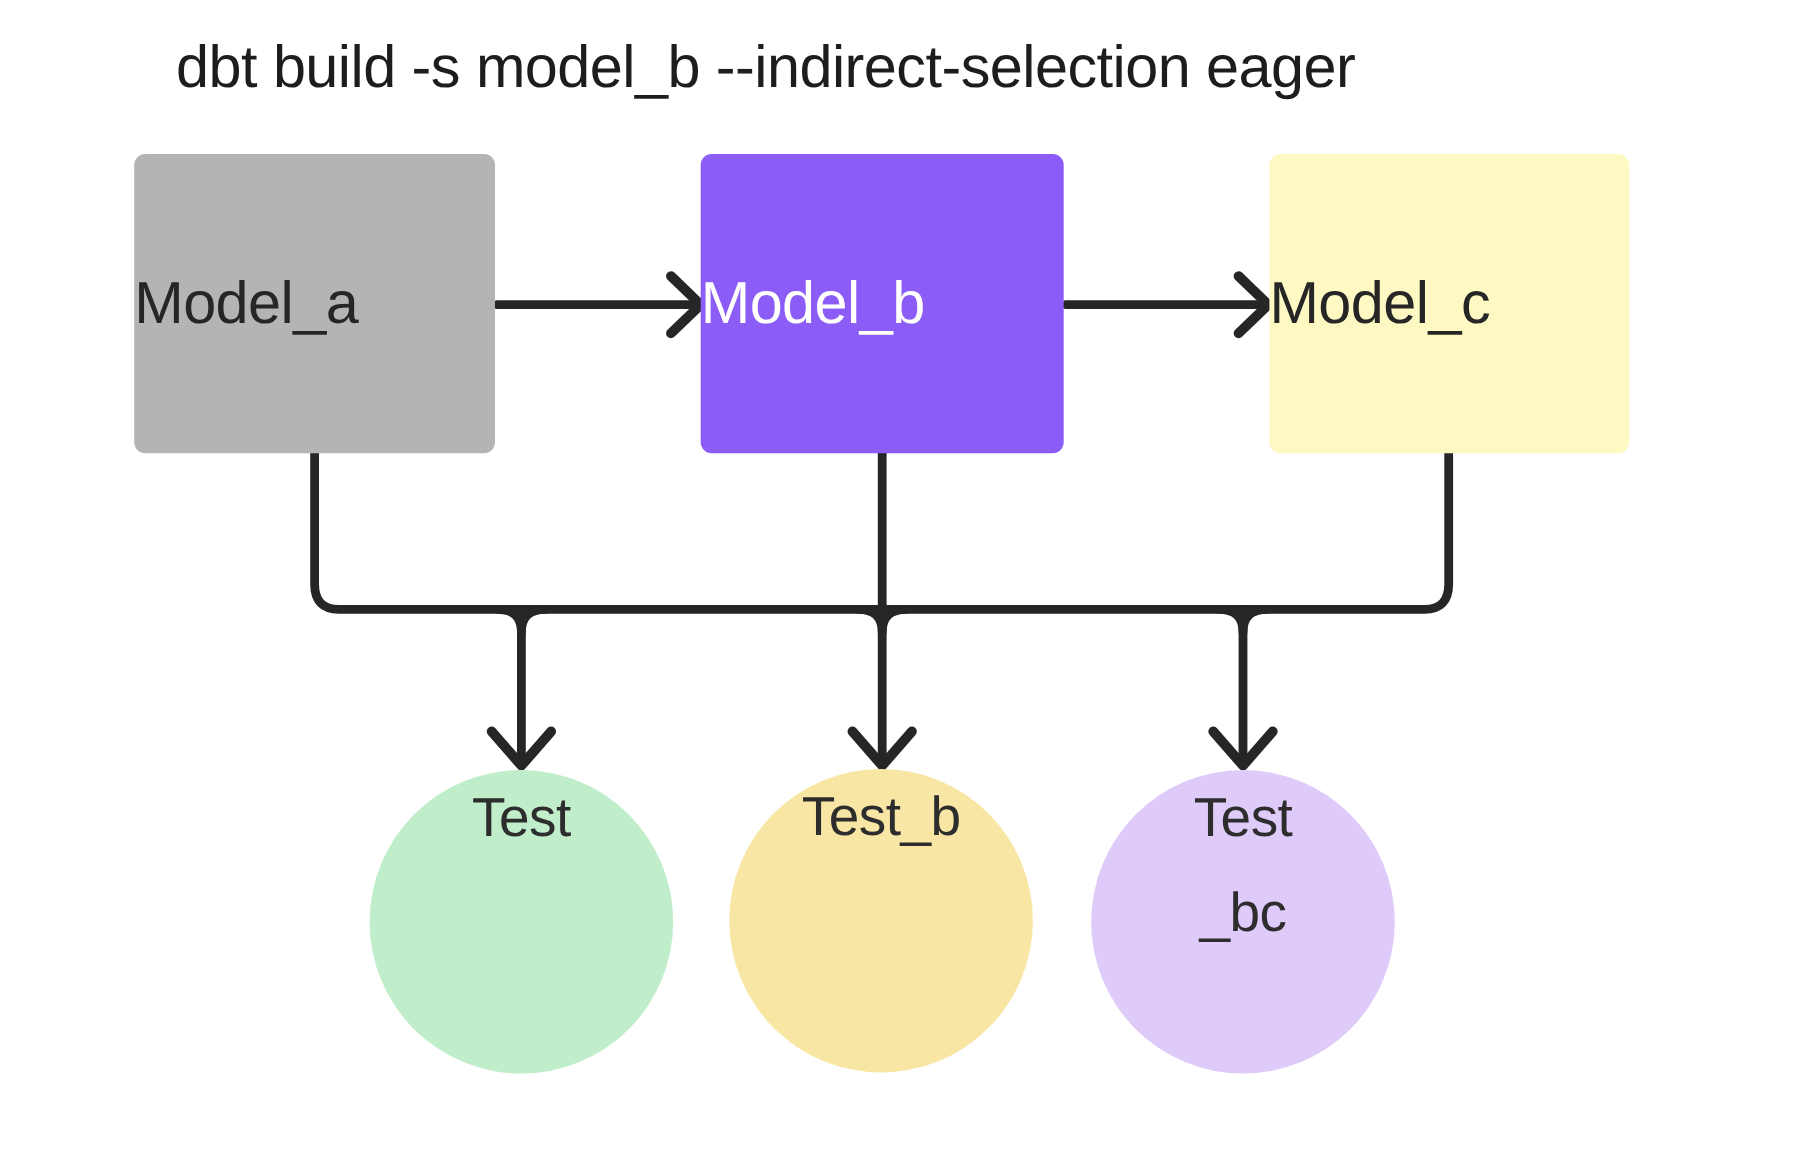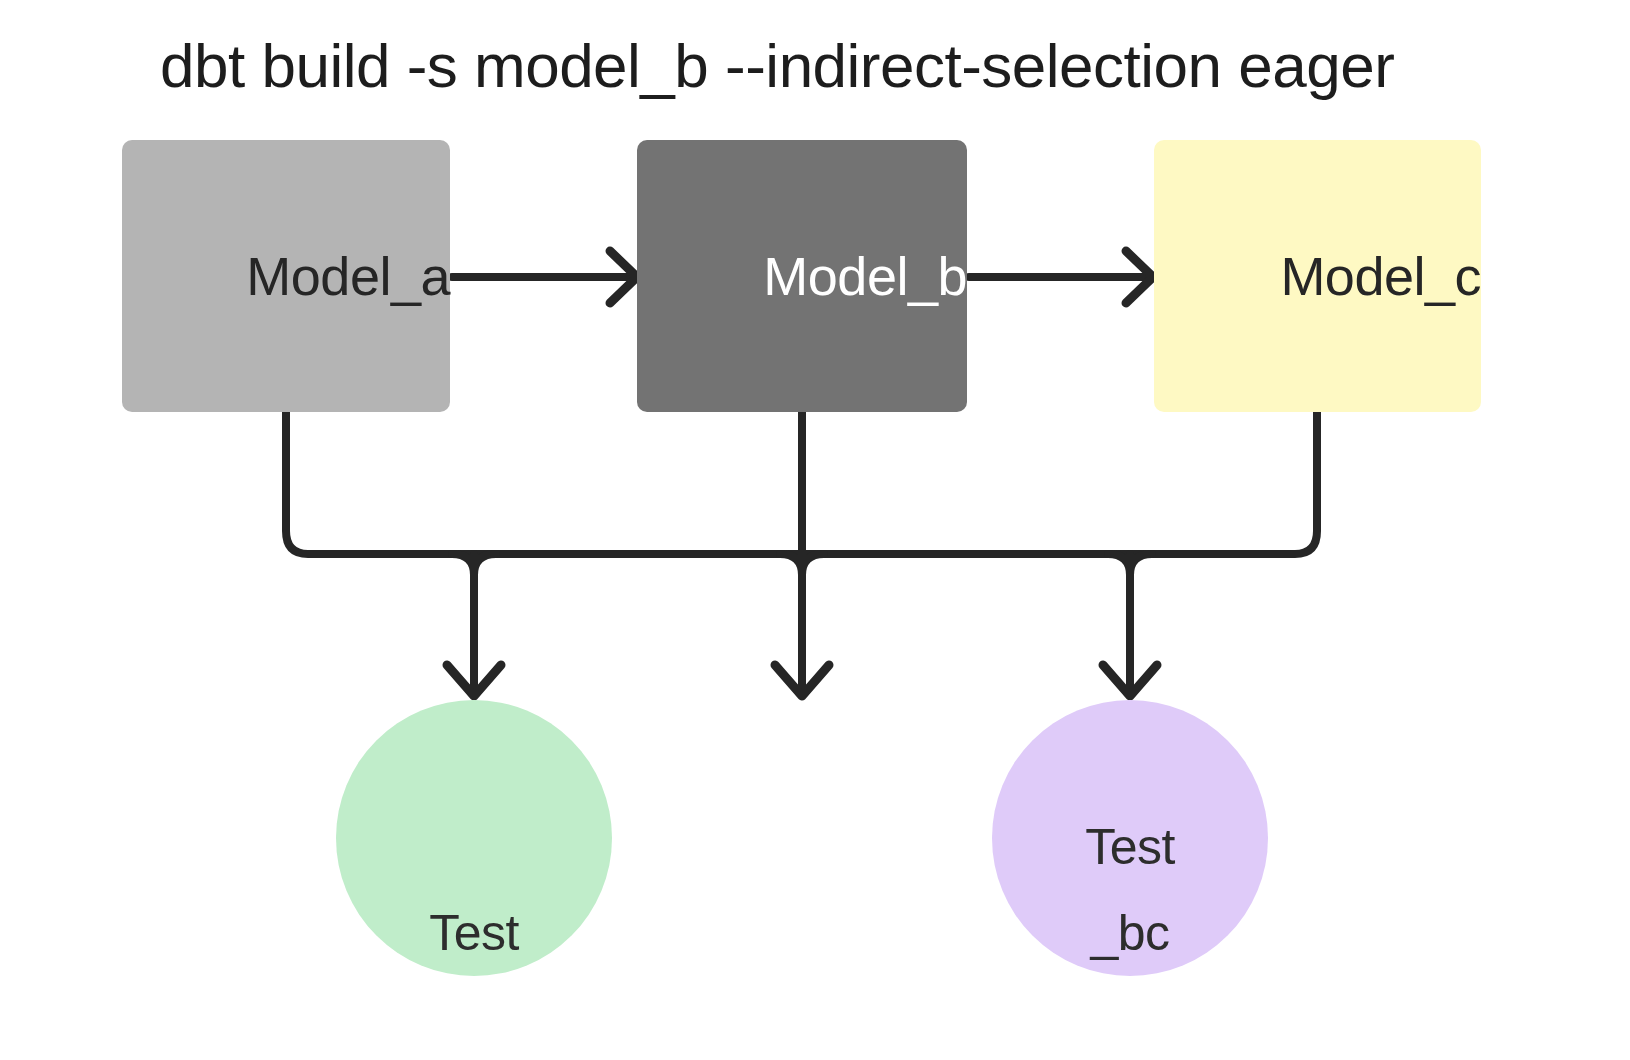--- a/index.html
+++ b/index.html
@@ -12,37 +12,37 @@
     width: 1630px;
     height: 1060px;
     background: #ffffff;
     overflow: hidden;
     font-family: "Liberation Sans", "DejaVu Sans", sans-serif;
   }
   .title {
     position: absolute;
     left: 160px;
     top: 30px;
-    font-size: 62px;
+    font-size: 54px;
     letter-spacing: -0.5px;
     color: #1d1d1d;
     white-space: nowrap;
   }
   .connectors {
     position: absolute;
     left: 0;
     top: 0;
     width: 1630px;
     height: 1060px;
   }
   .node {
     position: absolute;
     display: flex;
     align-items: center;
-    justify-content: flex-end;
+    justify-content: flex-start;
     text-align: center;
   }
   .model-box {
     width: 328px;
     height: 272px;
     border-radius: 10px;
     font-size: 54px;
     letter-spacing: -0.5px;
   }
   .model-a { left: 122px; top: 140px; }
@@ -105,31 +105,34 @@
         <path d="M1130 554 L1130 688"></path>
         <path d="M1103 665 L1130 696 L1157 665" stroke-width="9"></path>
       </g>
     </g>
   </svg>
 
   <div class="node model-box model-a" style="background: rgb(180, 180, 180); color: rgb(38, 38, 38);">
     <span>Model_a</span>
   </div>
 
-  <div class="node model-box model-b" style="background: #737373; color: rgb(255, 255, 255);">
+  <div class="node model-box model-b" style="background: #8b5cf6; color: rgb(255, 255, 255);">
     <span>Model_b</span>
   </div>
 
   <div class="node model-box model-c" style="background: #fef9c3; color: rgb(38, 38, 38);">
     <span>Model_c</span>
   </div>
 
   <div class="node test-circle test-ab" style="background: rgb(192, 237, 202); color: rgb(45, 45, 45);">
     <span class="line">Test</span>
   </div>
 
+  <div class="node test-circle test-b" style="background: rgb(248, 231, 164); color: rgb(45, 45, 45);">
+    <span class="line">Test_b</span>
+  </div>
 
   <div class="node test-circle test-bc" style="background: rgb(223, 203, 249); color: rgb(45, 45, 45);">
     <span class="line">Test</span>
     <span class="line">_bc</span>
   </div>
 
 </div>
 
 </body></html>

